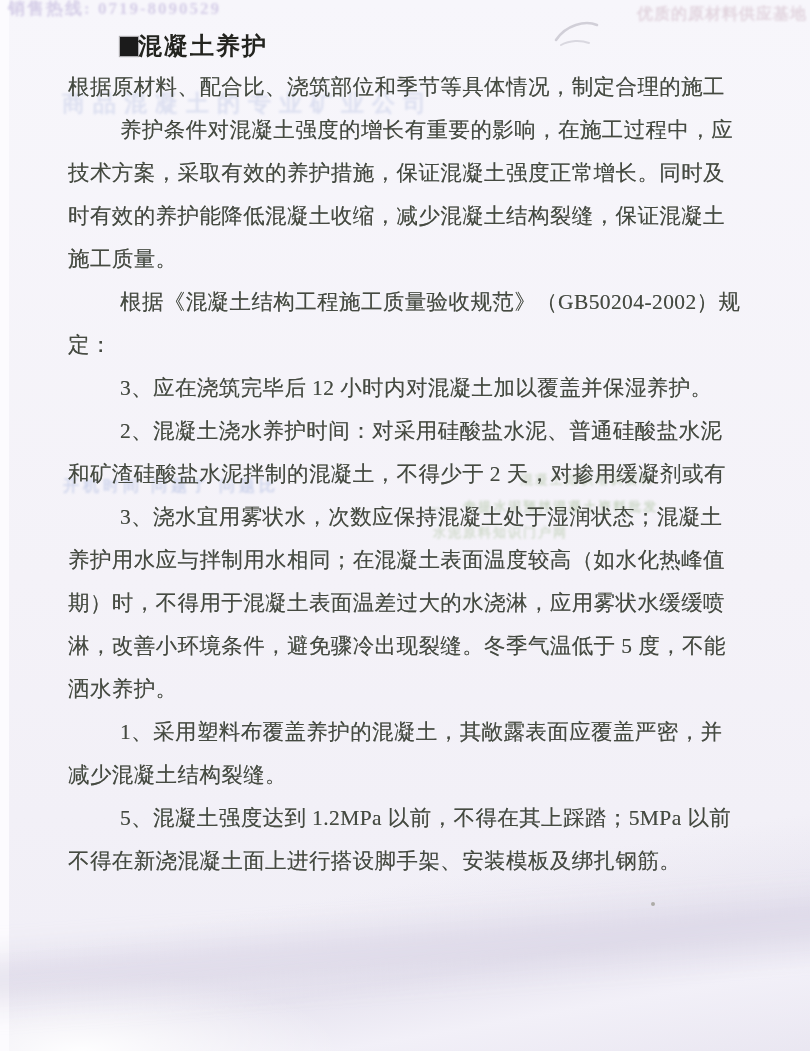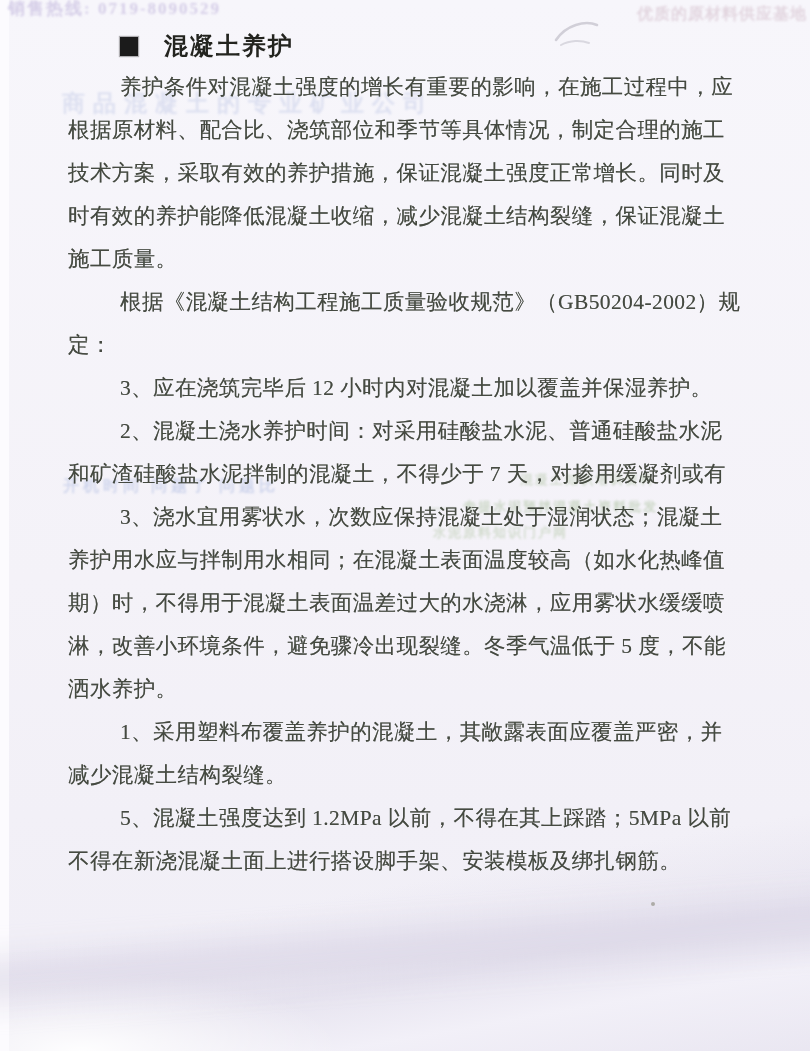--- a/index.html
+++ b/index.html
@@ -10,21 +10,21 @@
       radial-gradient(ellipse 420px 130px at 10% 100%, rgba(255,255,255,.95), rgba(255,255,255,0) 62%),
       linear-gradient(170deg, rgba(255,255,255,0) 80%, rgba(221,217,232,.5) 88%, rgba(242,240,248,.9) 93%, rgba(226,222,236,.45) 100%),
       linear-gradient(180deg,#f7f6fb 0%, #f4f2f8 55%, #f0eef6 100%);
   }
   .edge-left{position:absolute;left:0;top:0;width:9px;height:100%;background:#fcfbfe;}
   .wrinkle{position:absolute;left:-30px;bottom:55px;width:900px;height:90px;
     background:linear-gradient(to bottom, rgba(255,255,255,0), rgba(213,208,226,.55) 50%, rgba(255,255,255,0));
     transform:rotate(-4deg);filter:blur(7px);}
   .speck{position:absolute;left:651px;top:902px;width:4px;height:4px;border-radius:50%;background:#9a988f;opacity:.75;}
 
-  .heading{position:absolute;left:120px;top:30px;display:flex;align-items:center;gap:26px;}
+  .heading{position:absolute;left:120px;top:30px;display:flex;align-items:center;}
   .heading .bullet{width:18px;height:19px;background:#1b1b1b;box-shadow:0 0 1px 1px rgba(40,40,40,.35);}
   .heading .title{font-size:24px;font-weight:bold;letter-spacing:2px;color:#23241f;}
 
   .content{position:absolute;left:68px;top:66px;width:700px;color:var(--ink,#454a41);
     font-size:21.5px;letter-spacing:.4px;}
   .text-line{height:43px;line-height:43px;white-space:nowrap;
     text-shadow:0 0 .6px rgba(70,75,65,.55);}
   .text-line.indent{padding-left:52px;}
 
   .bleed{position:absolute;white-space:nowrap;filter:blur(1.3px);opacity:.8;pointer-events:none;}
@@ -59,33 +59,33 @@
     <path d="M4 24 C 14 9, 33 4, 45 9" stroke="#b3b1bc" stroke-width="2.6" fill="none" stroke-linecap="round"></path>
     <path d="M9 29 C 18 24, 29 24, 37 27" stroke="#c2c0ca" stroke-width="2" fill="none" stroke-linecap="round"></path>
   </svg>
 
   <div class="heading">
     <span class="bullet"></span>
     <span class="title">混凝土养护</span>
   </div>
 
   <div class="content">
+    <div class="text-line">根据原材料、配合比、浇筑部位和季节等具体情况，制定合理的施工</div>
     <div class="text-line indent">养护条件对混凝土强度的增长有重要的影响，在施工过程中，应</div>
-    <div class="text-line">根据原材料、配合比、浇筑部位和季节等具体情况，制定合理的施工</div>
     <div class="text-line">技术方案，采取有效的养护措施，保证混凝土强度正常增长。同时及</div>
     <div class="text-line">时有效的养护能降低混凝土收缩，减少混凝土结构裂缝，保证混凝土</div>
     <div class="text-line">施工质量。</div>
 
     <div class="text-line indent">根据《混凝土结构工程施工质量验收规范》（GB50204-2002）规</div>
     <div class="text-line">定：</div>
 
     <div class="text-line indent">3、应在浇筑完毕后 12 小时内对混凝土加以覆盖并保湿养护。</div>
 
     <div class="text-line indent">2、混凝土浇水养护时间：对采用硅酸盐水泥、普通硅酸盐水泥</div>
-    <div class="text-line">和矿渣硅酸盐水泥拌制的混凝土，不得少于 7 天，对掺用缓凝剂或有</div>
+    <div class="text-line">和矿渣硅酸盐水泥拌制的混凝土，不得少于 2 天，对掺用缓凝剂或有</div>
 
     <div class="text-line indent">3、浇水宜用雾状水，次数应保持混凝土处于湿润状态；混凝土</div>
     <div class="text-line">养护用水应与拌制用水相同；在混凝土表面温度较高（如水化热峰值</div>
     <div class="text-line">期）时，不得用于混凝土表面温差过大的水浇淋，应用雾状水缓缓喷</div>
     <div class="text-line">淋，改善小环境条件，避免骤冷出现裂缝。冬季气温低于 5 度，不能</div>
     <div class="text-line">洒水养护。</div>
 
     <div class="text-line indent">1、采用塑料布覆盖养护的混凝土，其敞露表面应覆盖严密，并</div>
     <div class="text-line">减少混凝土结构裂缝。</div>
 

